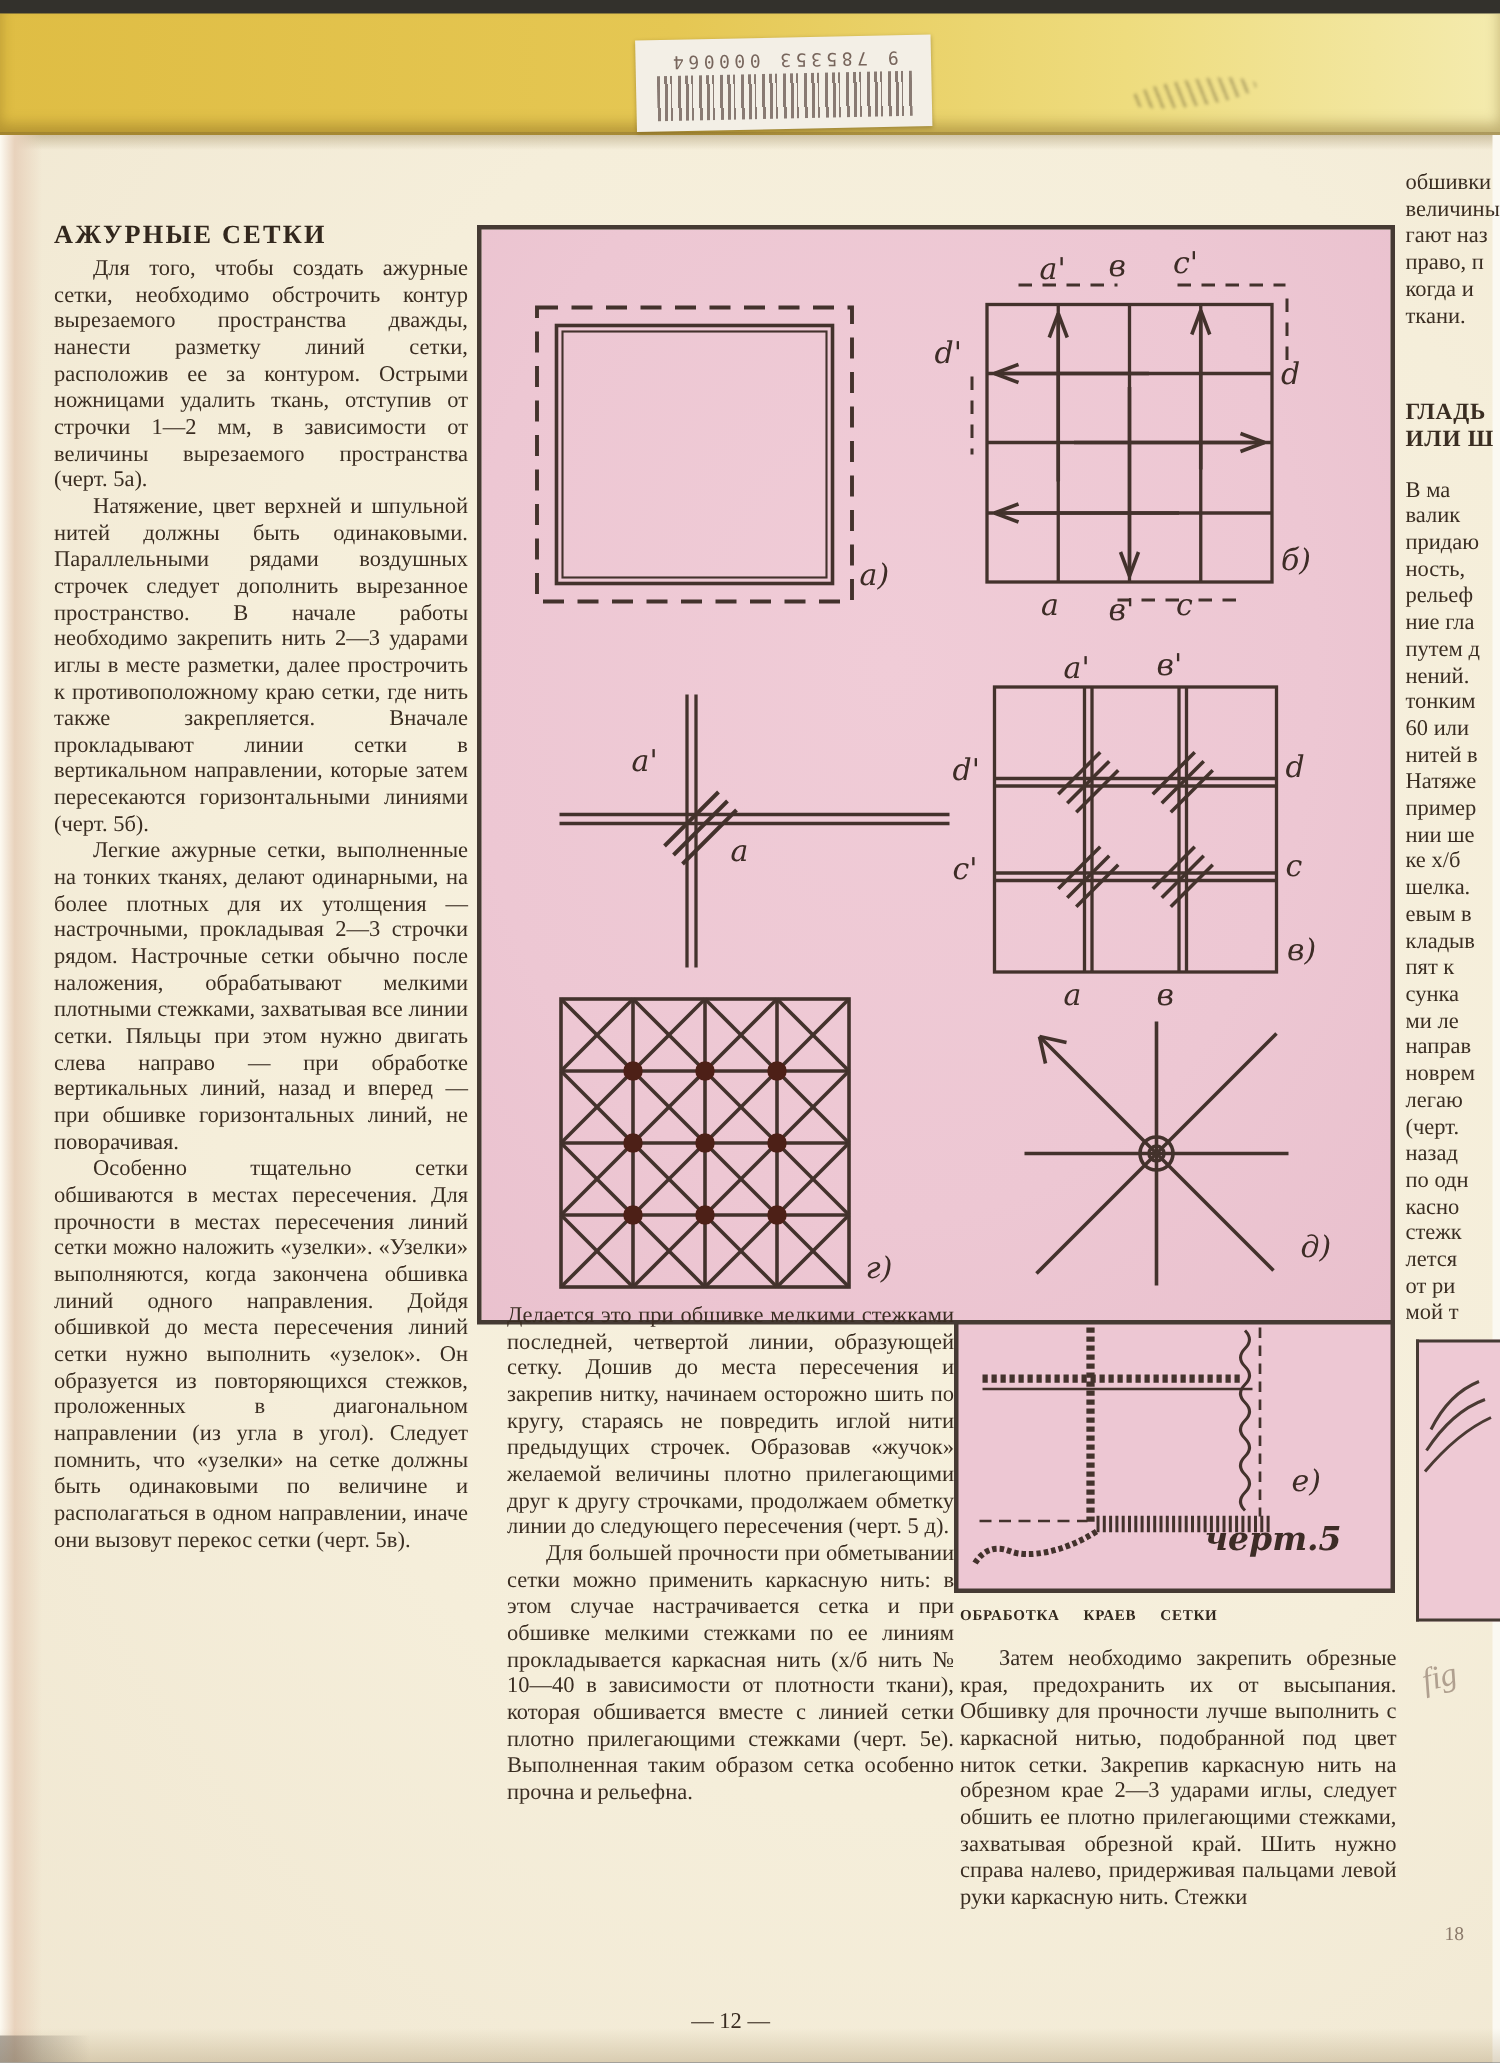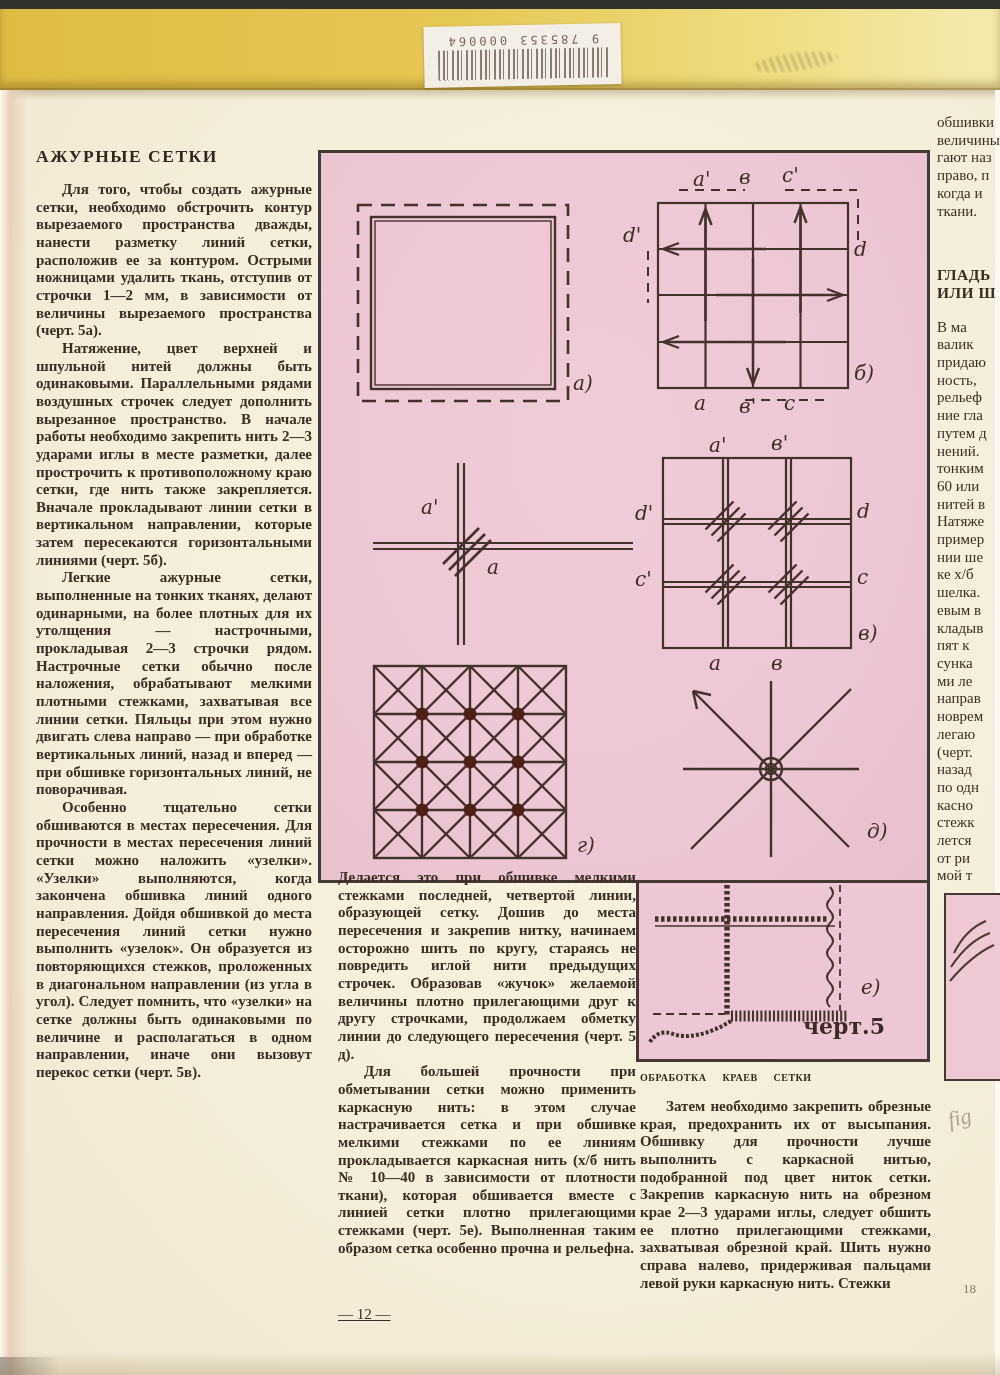--- a/index.html
+++ b/index.html
@@ -31,50 +31,50 @@
   .gutter { position:absolute; left:0; top:90px; width:28px; height:1285px;
     background: linear-gradient(90deg, #fdfaf1 0%, #e8d2bc 35%, rgba(238,226,203,0) 100%); }
   .right-edge { position:absolute; right:0; top:90px; width:5px; height:1285px; background:#fbf9f2; }
   .bottom-shadow { position:absolute; left:0; top:1352px; width:1000px; height:23px;
     background: linear-gradient(180deg, rgba(150,125,80,0), rgba(150,125,80,.28)); }
   .corner-smudge { position:absolute; left:0; top:1357px; width:60px; height:18px; opacity:.55;
     background: linear-gradient(90deg,#6f655a,transparent); }
 
   
   .col { position:absolute; color:#3a2d22; }
-  .col p { font-size:15px; line-height:17.65px; text-align:justify; text-indent:26px;font-weight:bold; }
+  .col p { font-size:15px; line-height:17.65px; text-align:justify; text-indent:26px; }
   .col p.noindent { text-indent:0; }
   .col-left  { left:36px;  top:146px;  width:276px; }
-  .col-left h1 { font-size:17.5px; font-weight:bold; letter-spacing:1.5px; color:#32271d; margin-bottom:14px; }
+  .col-left h1 { font-size:17.5px; font-weight:bold; letter-spacing:1.5px; color:#32271d; margin-bottom:4px; }
   .col-mid   { left:338px; top:869px;  width:298px; }
   .col-right { left:640px; top:1072px; width:291px; }
   .col-right h2 { font-size:10px; font-weight:bold; word-spacing:13px; letter-spacing:.5px; margin-bottom:15px; color:#32271d; }
-  .page-number { position:absolute; left:338px; top:1306px; width:298px; 
-    font-size:15px; color:#3a2d22;text-decoration:underline; }
+  .page-number { position:absolute; left:338px; top:1340px; width:298px; text-align:center;
+    font-size:15px; color:#3a2d22; }
 
   
   .col-edge { position:absolute; left:937px; top:114px; width:70px; color:#3a2d22; }
   .col-edge div { font-size:15px; line-height:17.7px; white-space:nowrap; }
   .edge-heading { margin-top:46px; margin-bottom:17px; }
   .edge-heading div { font-weight:bold; font-size:15.5px; letter-spacing:.5px; }
   .edge-pink-box { position:absolute; left:944px; top:893px; width:56px; height:188px;
     background:#eec9d4; border:2.5px solid #453a33; border-right:none; }
   .edge-script { position:absolute; left:948px; top:1105px; font-style:italic; font-size:22px;
     color:#a08e7e; transform: rotate(-14deg); opacity:.8; }
   .edge-page-num { position:absolute; left:963px; top:1281px; font-size:13px; color:#8a796a; }
 
   
   .panel-main { position:absolute; left:318px; top:150px; width:612px; height:733px;
     background: radial-gradient(ellipse at 45% 40%, #f0ccd7 0%, #edc7d3 60%, #e9c0cd 100%);
     border:3px solid #453a33; }
   .panel-e { position:absolute; left:636px; top:880px; width:294px; height:182px;
     background:#edc7d3; border:3px solid #453a33; }
   .fig-label { position:absolute; font-family:"DejaVu Serif", serif; font-style:italic;
     font-size:20px; color:#3d2c26; white-space:nowrap; }
-  .fig-caption { position:absolute; font-family:"DejaVu Serif", serif; 
+  .fig-caption { position:absolute; font-family:"DejaVu Serif", serif; font-style:italic;
     font-weight:bold; font-size:22px; color:#3d2c26; }
   svg.figsvg { position:absolute; left:0; top:0; }
 </style>
 </head>
 <body>
 
 <div class="sheet">
 
   <div class="top-strip"></div>
   <div class="yellow-band">

